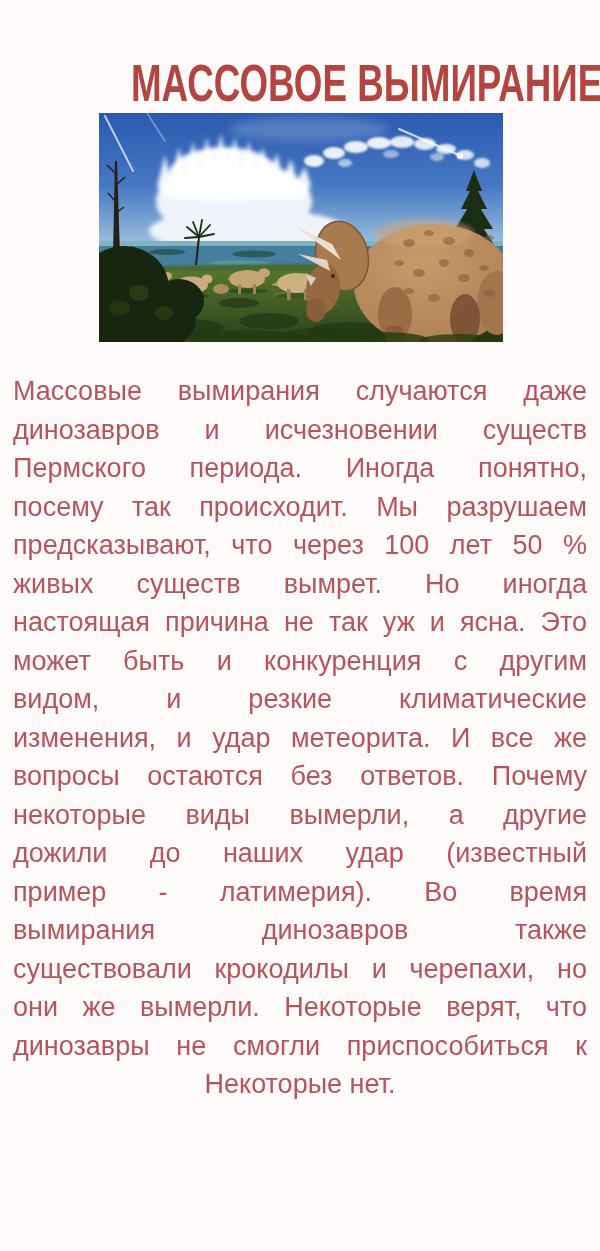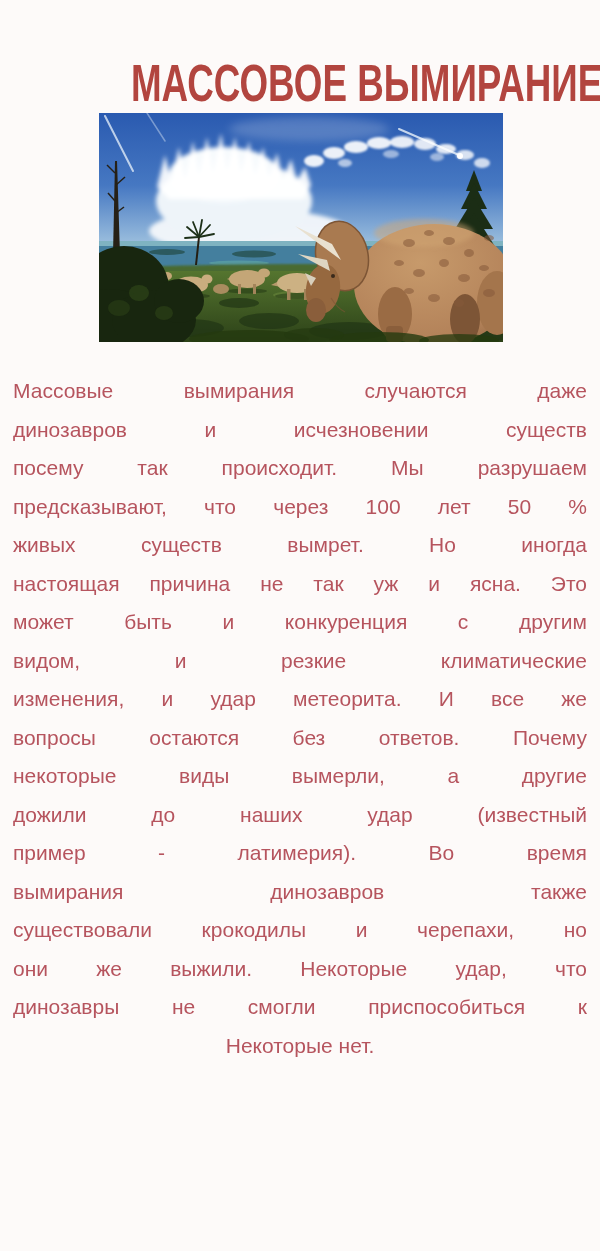--- a/index.html
+++ b/index.html
@@ -17,21 +17,21 @@
     font-weight:bold;font-size:46px;line-height:1.05;
     color:#b2453f;letter-spacing:0;
     transform:scale(0.80,1.14);transform-origin:center top;
   }
   .illustration{
     position:absolute;left:99px;top:113px;width:404px;height:229px;
   }
   .illustration svg{display:block;width:404px;height:229px;}
   .article{
     position:absolute;left:13px;right:13px;top:372px;
-    font-size:21px;line-height:38.5px;color:#b6545e;
+    font-size:27px;line-height:38.5px;color:#b6545e;
   }
   .line-justify{text-align:justify;text-align-last:justify;}
   .line-center{text-align:center;}
 </style>
 </head>
 <body>
 
 <div class="page">
 
   <h1 class="title-wrap"><span class="title-text">МАССОВОЕ ВЫМИРАНИЕ</span></h1>
@@ -260,31 +260,32 @@
         <ellipse cx="280" cy="227" rx="50" ry="8" opacity="0.8"></ellipse>
         <ellipse cx="215" cy="222" rx="30" ry="7" opacity="0.7"></ellipse>
         <ellipse cx="360" cy="228" rx="40" ry="7" opacity="0.75"></ellipse>
       </g>
     </svg>
   </div>
 
   <div class="article">
       <div class="line-justify">Массовые вымирания случаются даже</div>
       <div class="line-justify">динозавров и исчезновении существ</div>
+      <div class="line-justify">Пермского периода. Иногда понятно,</div>
       <div class="line-justify">посему так происходит. Мы разрушаем</div>
       <div class="line-justify">предсказывают, что через 100 лет 50 %</div>
       <div class="line-justify">живых существ вымрет. Но иногда</div>
       <div class="line-justify">настоящая причина не так уж и ясна. Это</div>
       <div class="line-justify">может быть и конкуренция с другим</div>
       <div class="line-justify">видом, и резкие климатические</div>
       <div class="line-justify">изменения, и удар метеорита. И все же</div>
       <div class="line-justify">вопросы остаются без ответов. Почему</div>
       <div class="line-justify">некоторые виды вымерли, а другие</div>
       <div class="line-justify">дожили до наших удар (известный</div>
       <div class="line-justify">пример - латимерия). Во время</div>
       <div class="line-justify">вымирания динозавров также</div>
       <div class="line-justify">существовали крокодилы и черепахи, но</div>
-      <div class="line-justify">они же выжили. Некоторые удар, что</div>
+      <div class="line-justify">они же вымерли. Некоторые верят, что</div>
       <div class="line-justify">динозавры не смогли приспособиться к</div>
       <div class="line-center">Некоторые нет.</div>
     </div>
 
 </div>
 
 </body></html>

